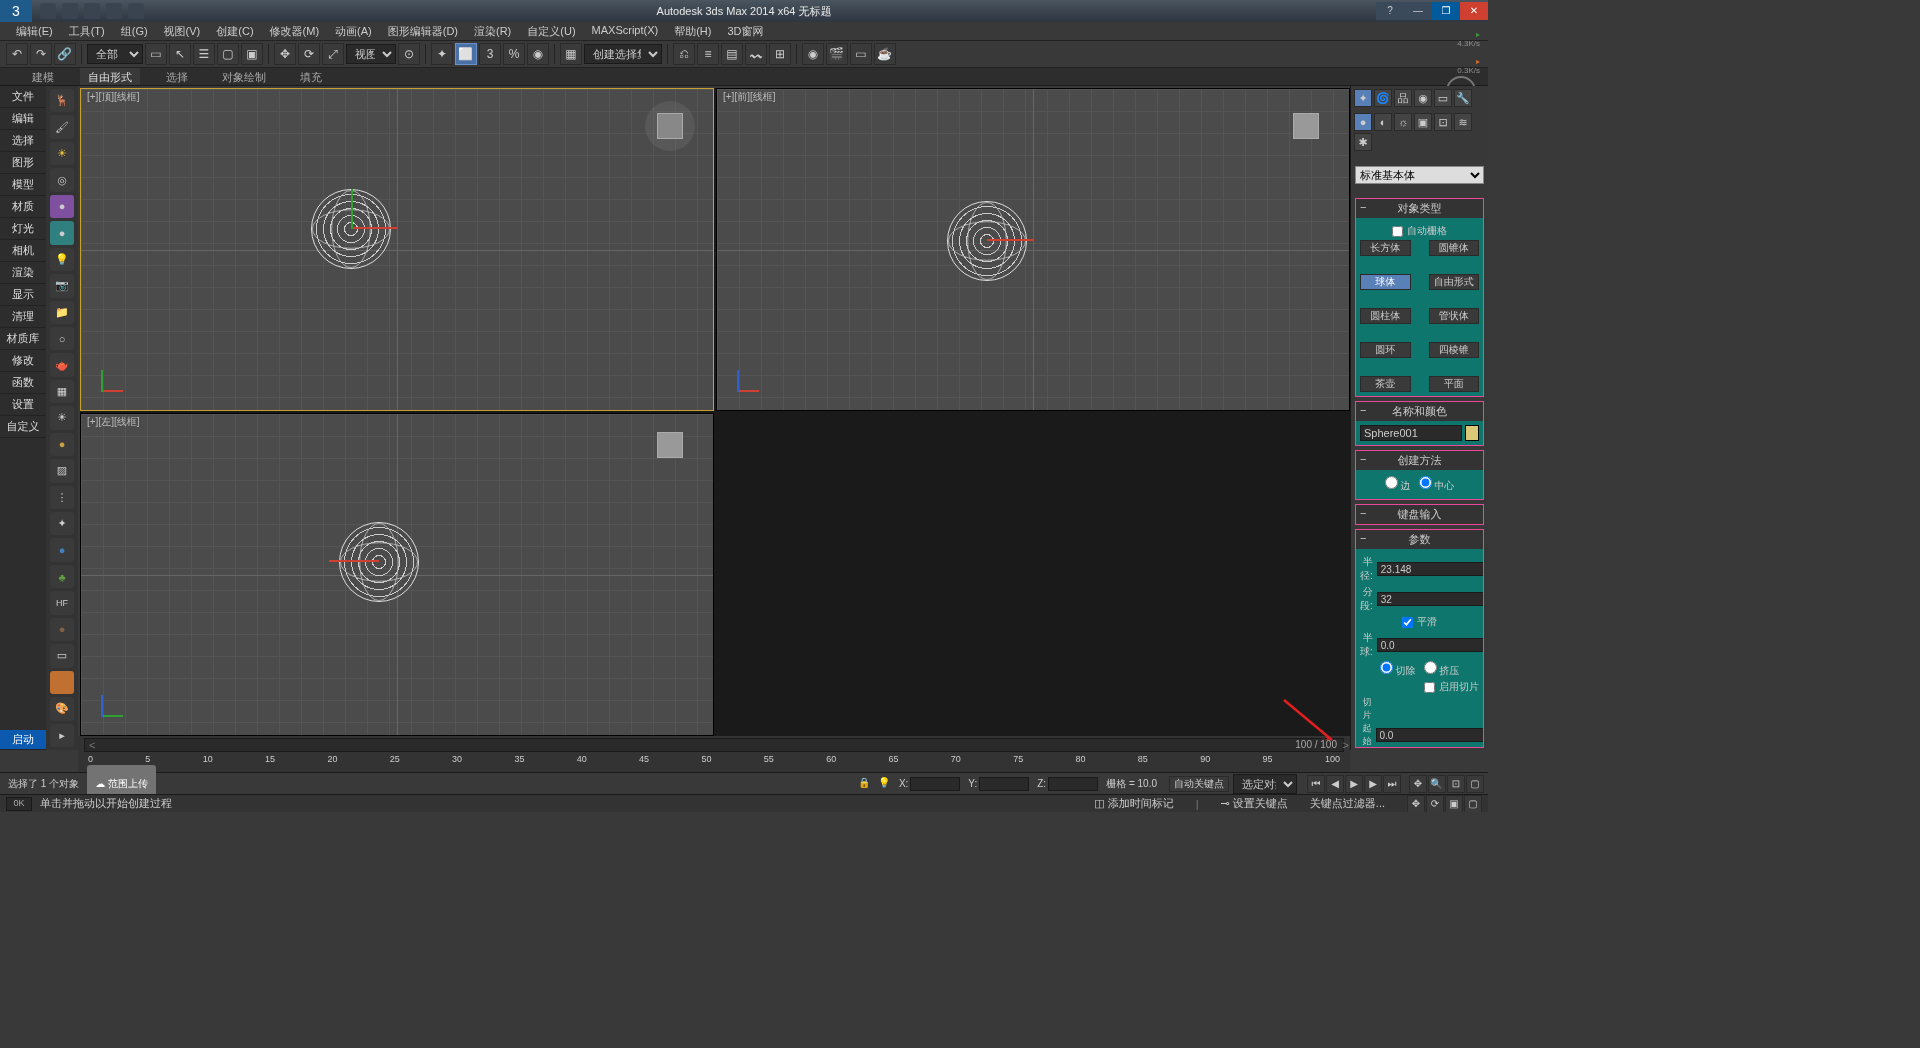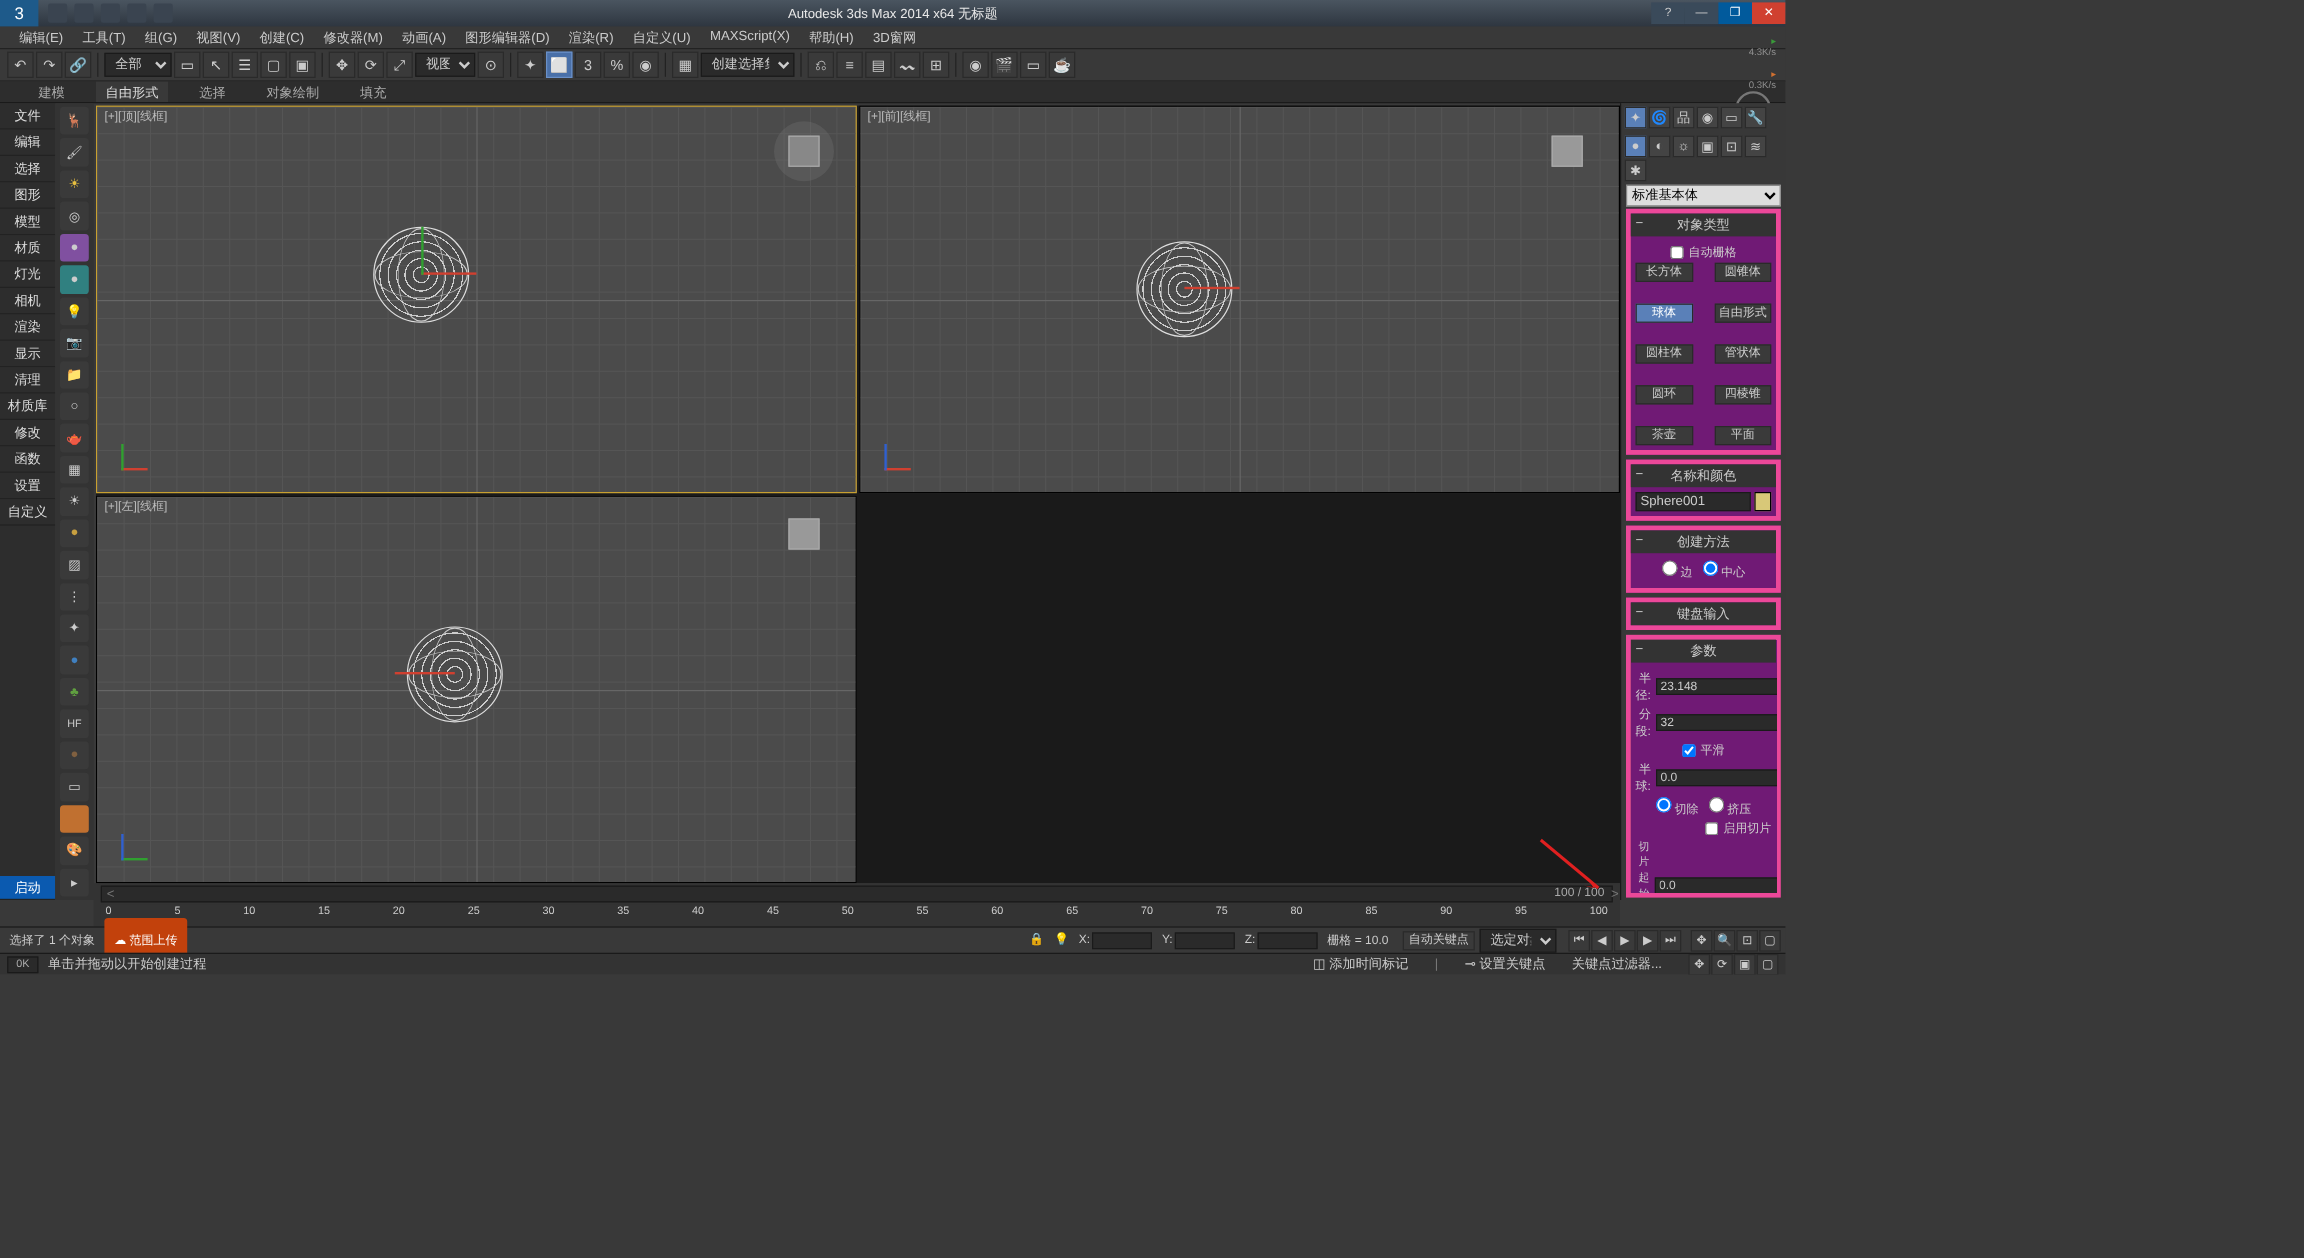--- a/index.html
+++ b/index.html
@@ -47,22 +47,22 @@
 .vp .viewcube .cube{width:26px;height:26px;background:#888;border:1px solid #aaa}
 .vp4{background:#3c3c3c}
 .vp4 .perspfloor{position:absolute;left:50%;top:55%;width:520px;height:260px;transform:translate(-50%,-50%) perspective(700px) rotateX(62deg);background-image:linear-gradient(#666 1px,transparent 1px),linear-gradient(90deg,#666 1px,transparent 1px);background-size:30px 30px}
 .vp4 .sphere-shaded{position:absolute;left:47%;top:48%;width:150px;height:150px;transform:translate(-50%,-50%);border-radius:50%;background:radial-gradient(circle at 35% 30%,#f4ecc8 0%,#e8dca8 35%,#c8b878 70%,#8a7840 100%);box-shadow:inset -14px -18px 30px rgba(0,0,0,.35)}
 .vp4 .sphere-shaded::after{content:"";position:absolute;inset:0;border-radius:50%;background-image:repeating-linear-gradient(0deg,transparent 0 9px,rgba(90,70,30,.35) 9px 10px),repeating-linear-gradient(90deg,transparent 0 9px,rgba(90,70,30,.35) 9px 10px)}
 
 .rightpanel{position:absolute;right:0;top:86px;width:138px;bottom:62px;background:#383838;border-left:1px solid #1a1a1a;display:flex;flex-direction:column;font-size:11px}
 .rp-iconrow{display:flex;gap:2px;padding:3px;flex-wrap:wrap}
 .rp-iconrow .ri{width:18px;height:18px;background:#444;border:1px solid #2a2a2a;display:flex;align-items:center;justify-content:center;font-size:11px}
 .rp-iconrow .ri.active{background:#5a80b8}
-.rp-sel{width:calc(100% - 8px);margin:0 4px;height:18px;background:#ddd;color:#000;border:1px solid #888;font-size:11px}
-.rp-roll{background:#701a75;border:4px solid #ec4899;margin:2px 4px}
+.rp-sel{width:calc(100% - 8px);margin:12px 4px;height:18px;background:#ddd;color:#000;border:1px solid #888;font-size:11px}
+.rp-roll{background:#0f766e;border:1px solid #ec4899;margin:2px 4px}
 .rp-roll .hdr{background:#333;text-align:center;padding:2px;font-size:11px;position:relative}
 .rp-roll .hdr::before{content:"−";position:absolute;left:4px}
 .rp-roll .body{padding:4px}
 .grid2{display:grid;grid-template-columns:1fr 1fr;gap:18px}
 .pbtn{height:16px;background:#3a3a3a;border:1px solid #2a2a2a;text-align:center;font-size:10px;line-height:14px;color:#ccc}
 .pbtn.active{background:#5a80b8;color:#fff}
 .rp-input{height:16px;background:#2a2a2a;border:1px solid #1a1a1a;color:#ccc;width:100%;font-size:11px;padding:4px 3px}
 .spin{display:flex;align-items:center;gap:4px;margin:2px 0}
 .spin label{width:44px;text-align:right;font-size:10px}
 .spin .sv{flex:1;height:14px;background:#2a2a2a;border:1px solid #1a1a1a;font-size:10px;padding:0 3px;color:#ccc}
@@ -422,21 +422,21 @@
     </div>
 </div>
 
 <svg class="red-arrow" viewBox="0 0 60 50">
   <line x1="4" y1="4" x2="52" y2="44" stroke="#e02020" stroke-width="2.5"></line>
   <polygon points="52,44 42,34 48,44 40,42" fill="#e02020"></polygon>
 </svg>
 
 <div class="statusbar" style="bottom:18px;height:22px">
   <div class="sl">选择了 1 个对象</div>
-  <div class="sl" style="background:#c2410c;color:#fff;border-radius:3px;padding:12px 8px">☁ <span>范围上传</span></div>
+  <div class="sl" style="background:#737373;color:#fff;border-radius:3px;padding:12px 8px">☁ <span>范围上传</span></div>
   <div class="coord">
     <span>🔒</span>
     <span>💡</span>
     <div class="cf">X:<input value="" style=""></div>
     <div class="cf">Y:<input value="" style=""></div>
     <div class="cf">Z:<input value="" style=""></div>
     <span>栅格 = 10.0</span>
   </div>
   <div style="padding:0 6px;display:flex;gap:4px;align-items:center">
     <div class="pbtn" style="width:60px">自动关键点</div>

